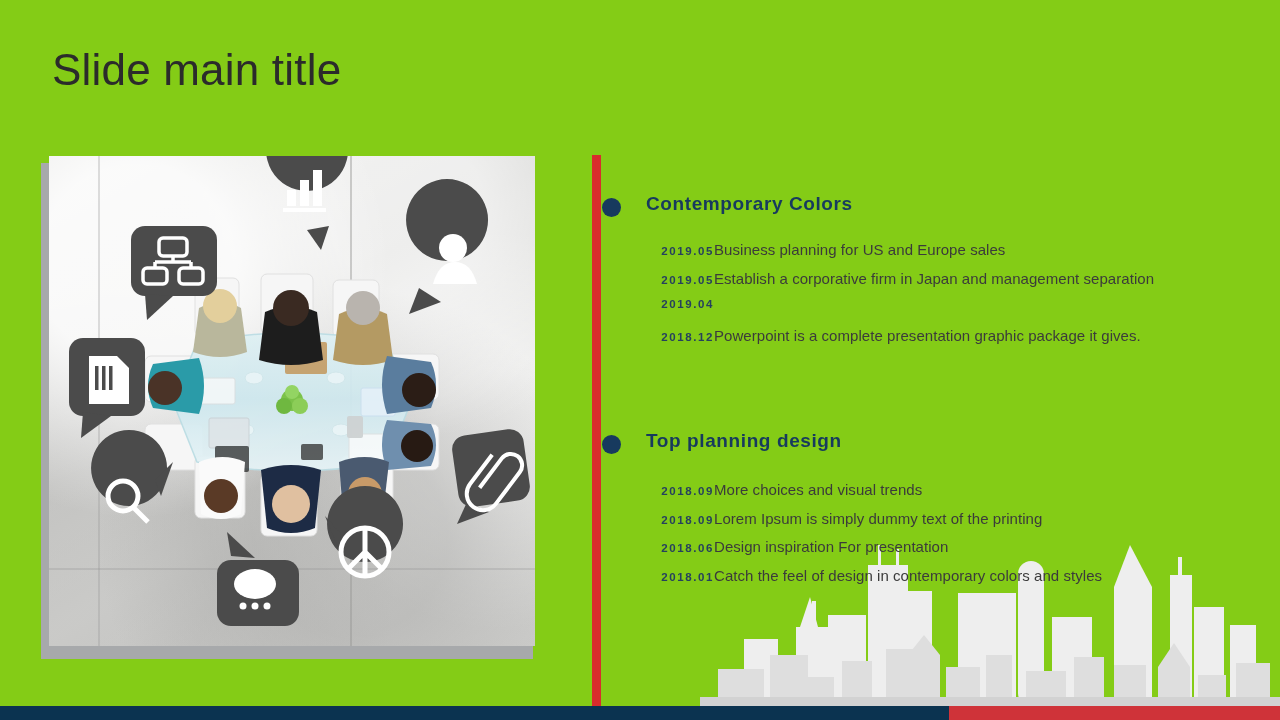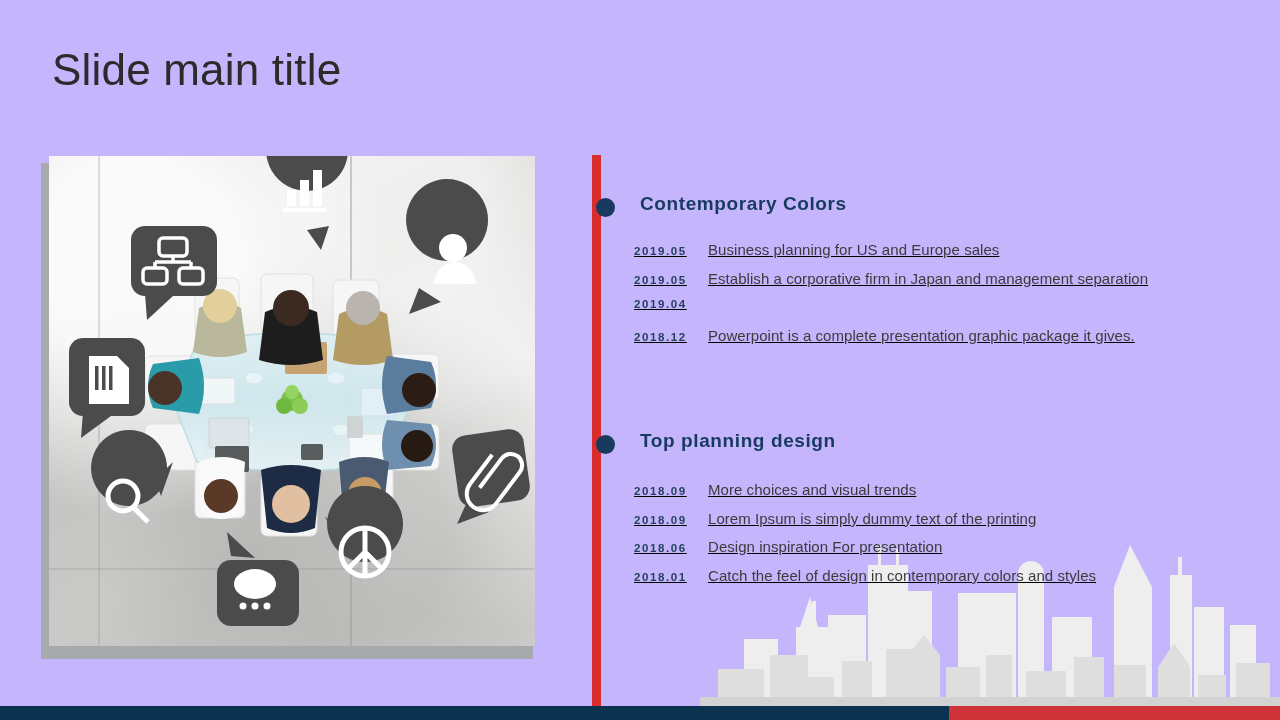--- a/index.html
+++ b/index.html
@@ -9,21 +9,21 @@
     height: 720px;
     background: #ffffff;
     font-family: "Liberation Sans", sans-serif;
     overflow: hidden;
   }
 
   .slide {
     position: relative;
     width: 1280px;
     height: 720px;
-    background: #c4b5fd;
+    background: #84cc16;
     overflow: hidden;
   }
 
   
   .slide-title {
     position: absolute;
     left: 52px;
     top: 46px;
     font-size: 44px;
     font-weight: 400;
@@ -109,21 +109,21 @@
   }
 
   .content {
     position: absolute;
     left: 592px;
     top: 155px;
     width: 688px;
     height: 551px;
   }
 
-  .section { position: absolute; left: 12px; width: 600px; text-decoration: underline; }
+  .section { position: absolute; left: 18px; width: 600px; }
   .section-1 { top: 38px; }
   .section-2 { top: 275px; }
 
   .section-head {
     position: relative;
     height: 30px;
   }
 
   .head-dot {
     position: absolute;
@@ -156,20 +156,21 @@
 
   .row-date {
     width: 104px;
     flex: 0 0 104px;
     padding-left: 30px;
     font-size: 11.5px;
     font-weight: bold;
     color: #26415e;
     letter-spacing: 1.6px;
     white-space: nowrap;
+    text-align: right;
   }
 
   .row-text {
     font-size: 15px;
     color: #3b3b3b;
     white-space: nowrap;
     letter-spacing: 0.05px;
   }
 
   .section-2 .rows { margin-top: 21px; }

